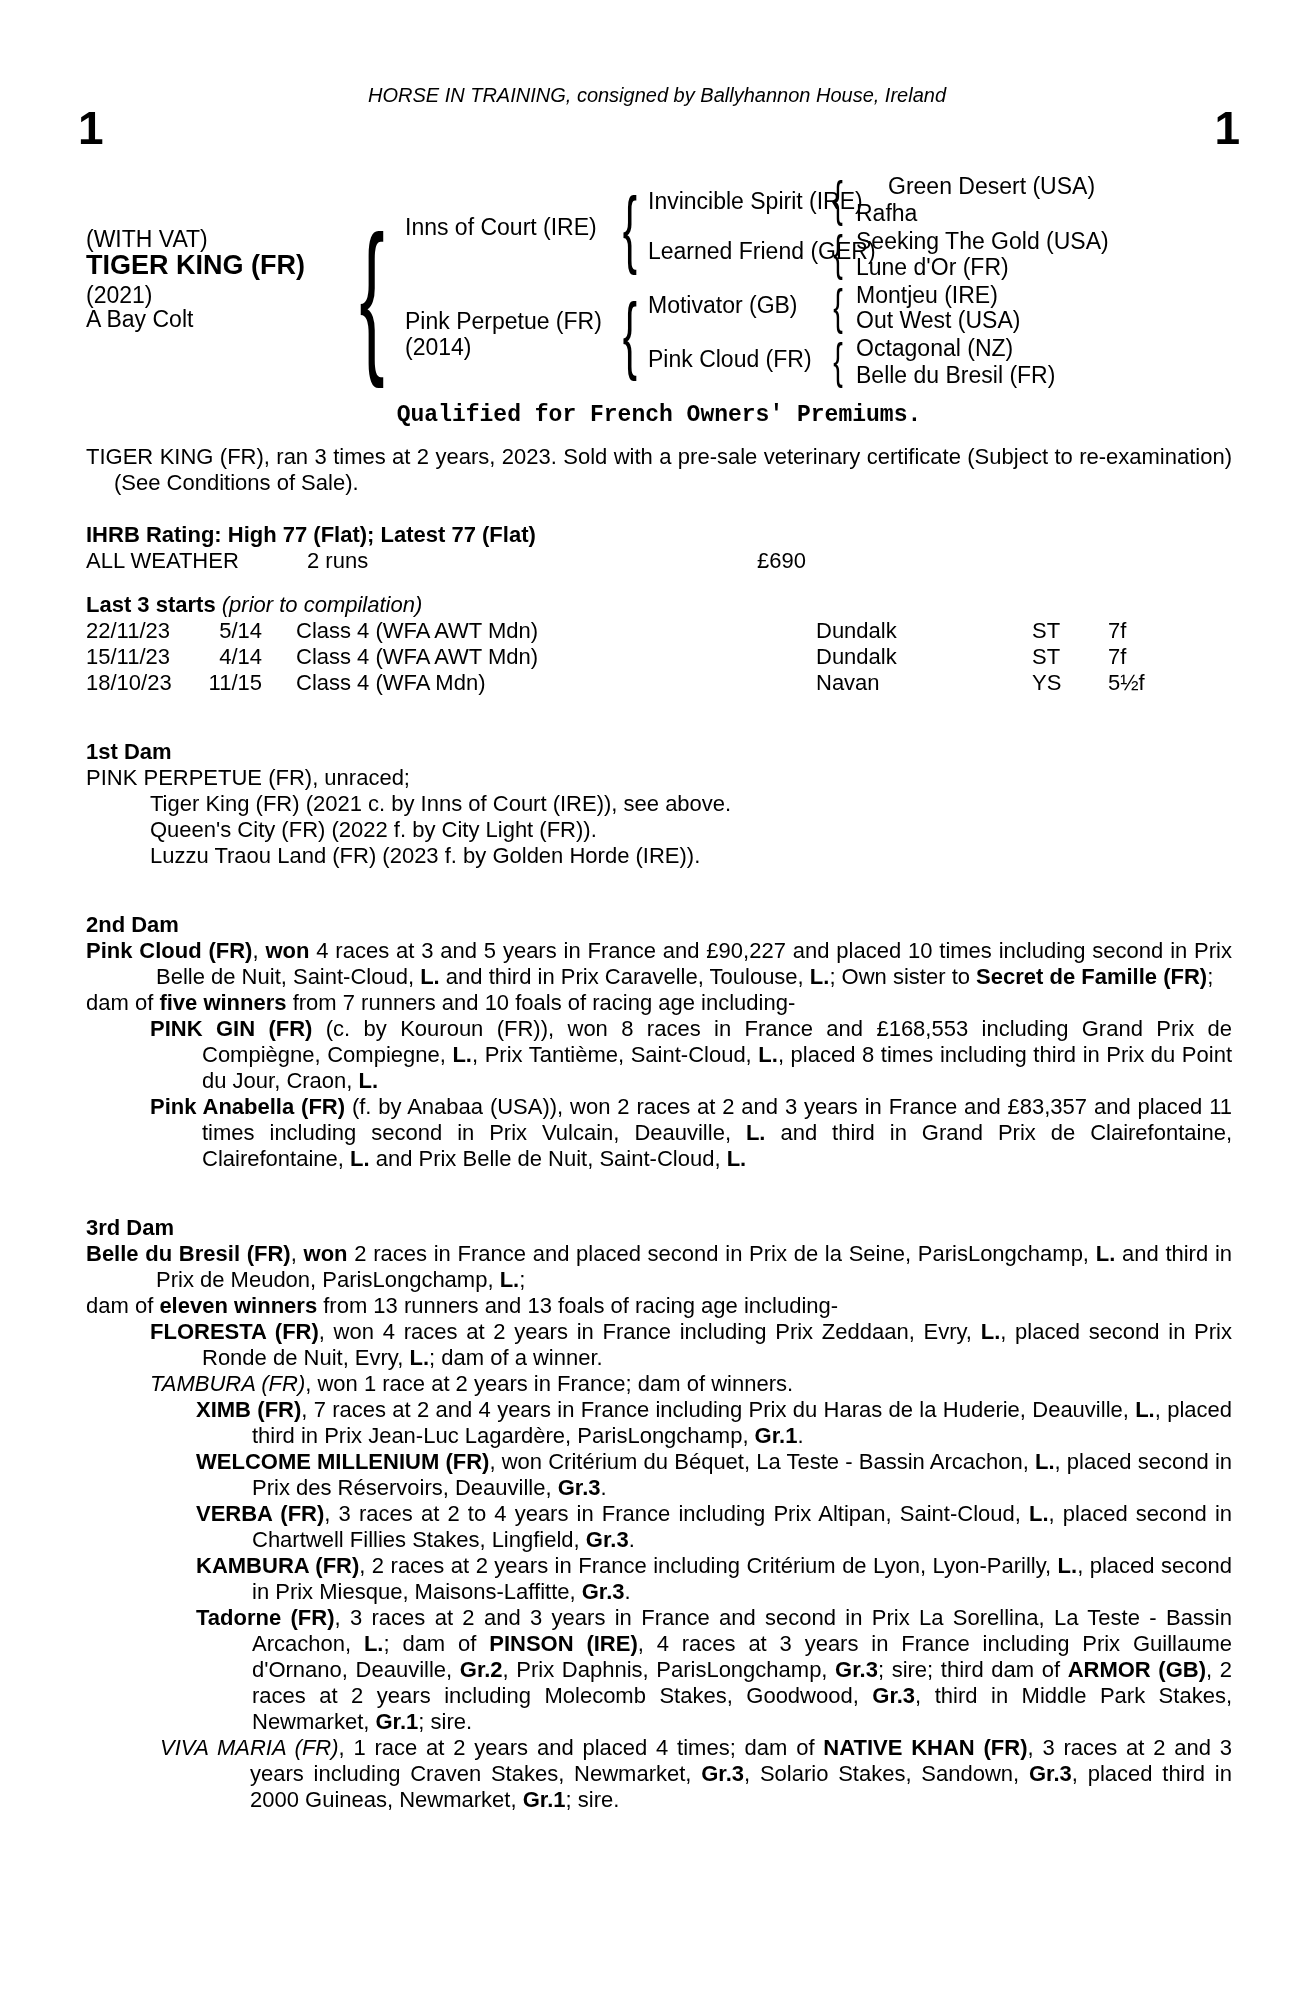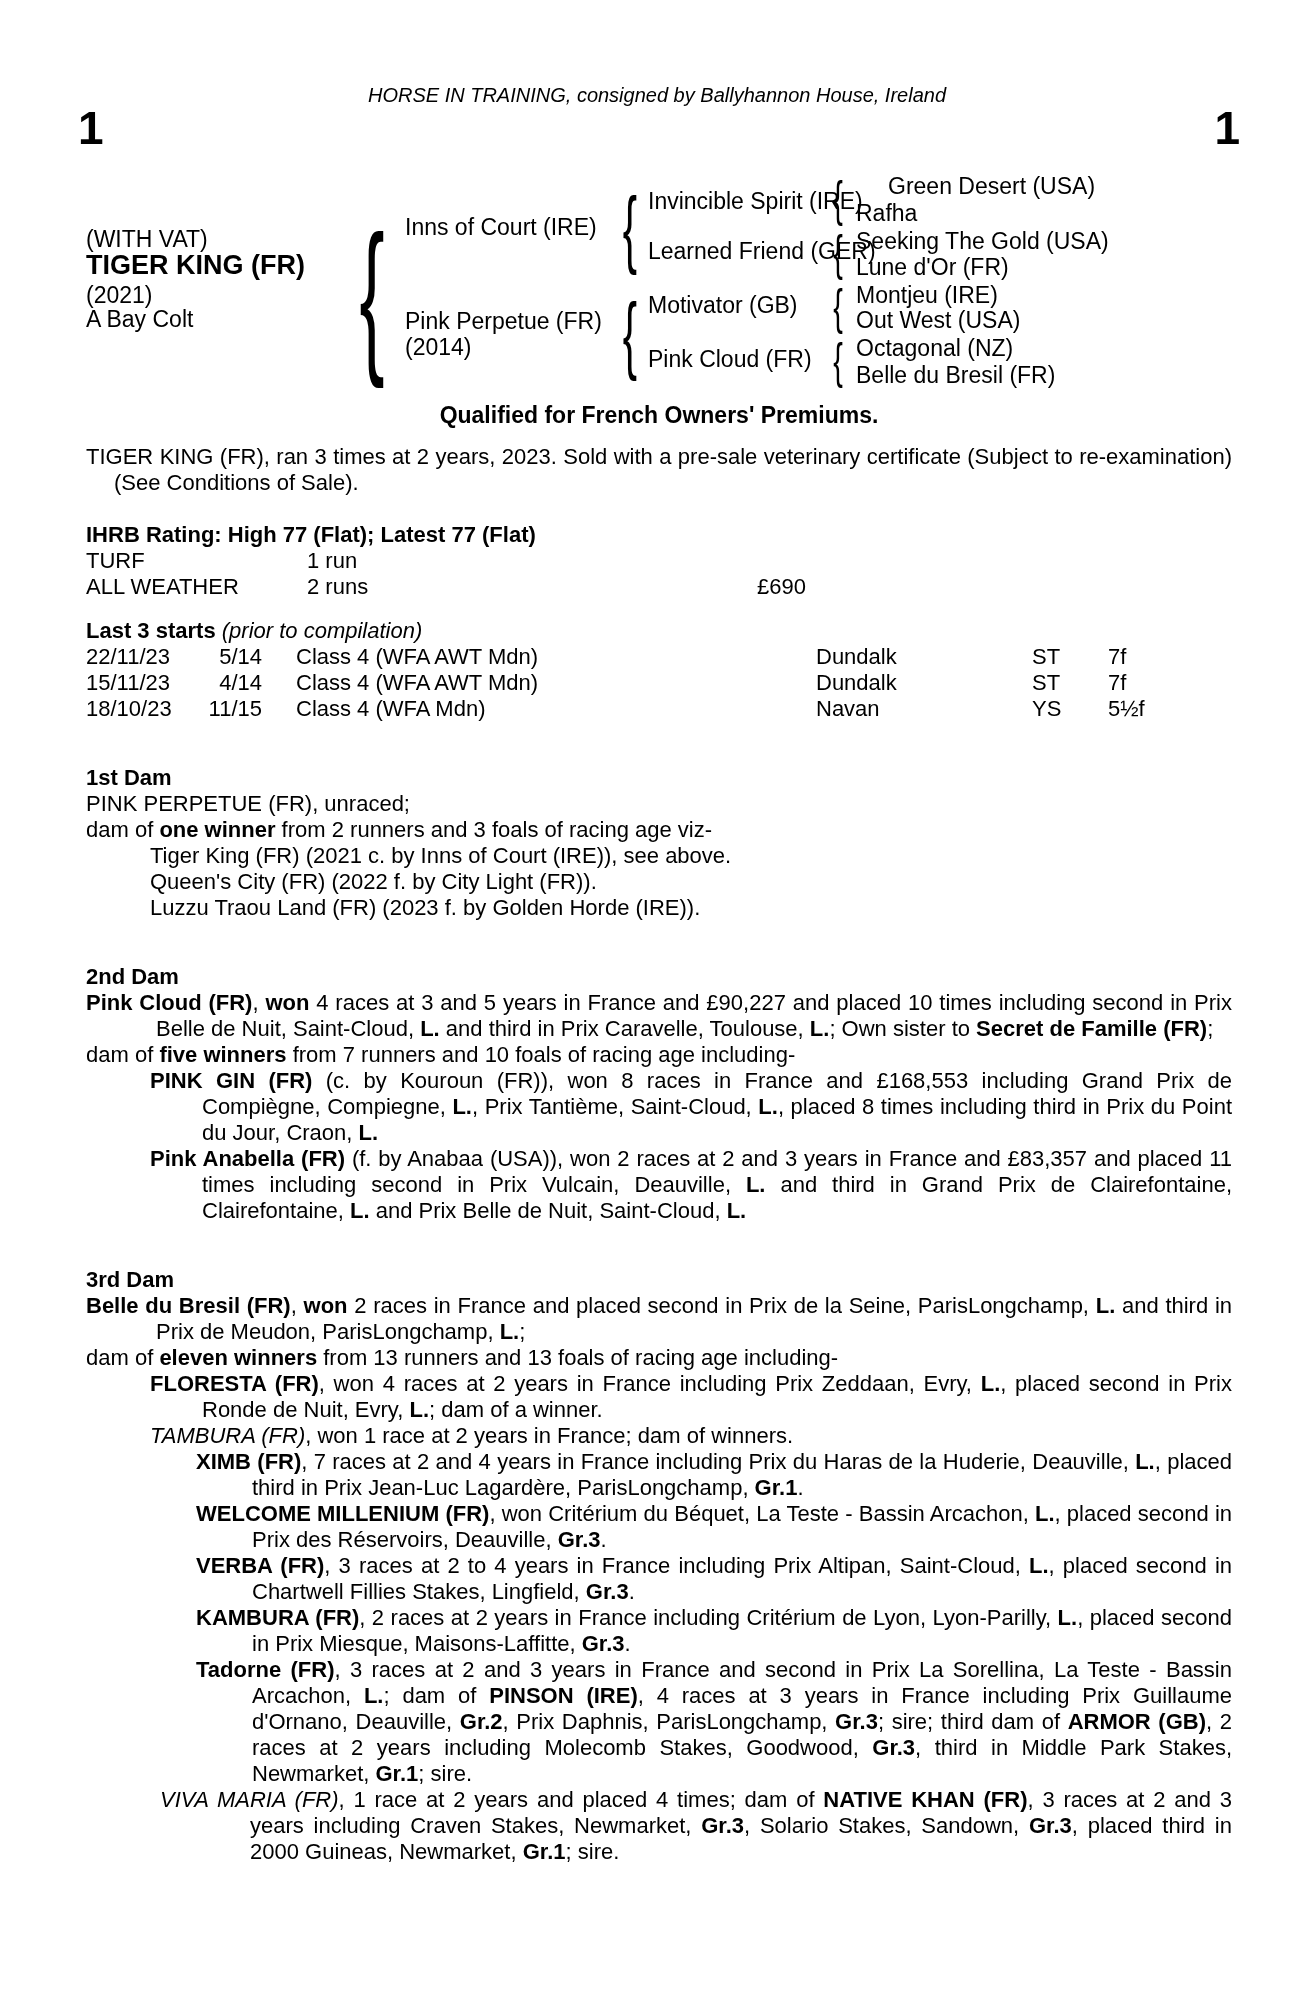--- a/index.html
+++ b/index.html
@@ -8,21 +8,21 @@
   .hdr-title{position:absolute;top:82px;left:0;width:100%;text-align:center;
              font-style:italic;font-size:20px;line-height:26px;}
   .lot{position:absolute;top:104px;font-size:46px;line-height:48px;font-weight:bold;}
   .lot-left{left:78px;}
   .lot-right{right:74px;}
   .ped{position:absolute;font-size:23px;line-height:26px;white-space:nowrap;}
   .ped-name{font-weight:bold;font-size:27px;line-height:30px;}
   .brace{position:absolute;display:flex;align-items:center;justify-content:center;overflow:visible;}
   .brace>span{display:block;font-family:"Liberation Sans",sans-serif;}
   .flow{position:absolute;left:86px;top:400px;width:1146px;}
-  .qualified{text-align:center;font-weight:bold;font-size:23px;line-height:30px;margin:0 0 14px 0;}
+  .qualified{text-align:center;font-weight:bold;font-size:23px;line-height:30px;margin:0 0 14px 0;font-family:Liberation Mono, monospace;}
   .para{margin:0;text-align:justify;}
   .p-flush{padding-left:0;text-indent:0;}
   .p-hangsm{padding-left:28px;text-indent:-28px;margin-top:8px;}
   .p-hang{padding-left:70px;text-indent:-70px;}
   .p-l1{padding-left:116px;text-indent:-52px;}
   .p-l2{padding-left:166px;text-indent:-56px;}
   .p-viva{padding-left:164px;text-indent:-90px;}
   .b{font-weight:bold;}
   .i{font-style:italic;}
   .gap{height:26px;}
@@ -92,25 +92,20 @@
   <div class="flow">
 
     <div class="qualified">Qualified for French Owners' Premiums.</div>
 
     <p class="para p-hangsm">TIGER KING (FR), ran 3 times at 2 years, 2023. Sold with a pre-sale veterinary certificate (Subject to re-examination) (See Conditions of Sale).</p>
 
     <div class="gap"></div>
 
     <div class="bold-line">IHRB Rating: High 77 (Flat); Latest 77 (Flat)</div>
     <div class="trow">
-      <span class="tc" style="left:0">TURF</span>
-      <span class="tc" style="left:221px">1 run</span>
-      <span class="tc" style="left:671px"></span>
-    </div>
-    <div class="trow">
       <span class="tc" style="left:0">ALL WEATHER</span>
       <span class="tc" style="left:221px">2 runs</span>
       <span class="tc" style="left:671px">£690</span>
     </div>
 
     <div class="gap-sm"></div>
 
     <div>
       <span class="b">Last 3 starts</span><span class="i"> (prior to compilation)</span>
     </div>
@@ -136,21 +131,20 @@
       <span class="tc starts-pos" style="left:86px">11/15</span>
       <span class="tc" style="left:210px">Class 4 (WFA Mdn)</span>
       <span class="tc" style="left:730px">Navan</span>
       <span class="tc" style="left:946px">YS</span>
       <span class="tc" style="left:1022px">5½f</span>
     </div>
 
     <div>
         <div class="dam-heading">1st Dam</div>
         <p class="para p-flush"><span>PINK PERPETUE (FR), unraced;</span></p>
-        <p class="para p-flush"><span>dam of </span><span class="b">one winner</span><span> from 2 runners and 3 foals of racing age viz-</span></p>
         <p class="para p-l1"><span>Tiger King (FR) (2021 c. by Inns of Court (IRE)), see above.</span></p>
         <p class="para p-l1"><span>Queen's City (FR) (2022 f. by City Light (FR)).</span></p>
         <p class="para p-l1"><span>Luzzu Traou Land (FR) (2023 f. by Golden Horde (IRE)).</span></p>
         <div class="dam-heading">2nd Dam</div>
         <p class="para p-hang"><span class="b">Pink Cloud (FR)</span><span>, </span><span class="b">won</span><span> 4 races at 3 and 5 years in France and £90,227 and placed 10 times including second in Prix Belle de Nuit, Saint-Cloud, </span><span class="b">L.</span><span> and third in Prix Caravelle, Toulouse, </span><span class="b">L.</span><span>; Own sister to </span><span class="b">Secret de Famille (FR)</span><span>;</span></p>
         <p class="para p-flush"><span>dam of </span><span class="b">five winners</span><span> from 7 runners and 10 foals of racing age including-</span></p>
         <p class="para p-l1"><span class="b">PINK GIN (FR)</span><span> (c. by Kouroun (FR)), won 8 races in France and £168,553 including Grand Prix de Compiègne, Compiegne, </span><span class="b">L.</span><span>, Prix Tantième, Saint-Cloud, </span><span class="b">L.</span><span>, placed 8 times including third in Prix du Point du Jour, Craon, </span><span class="b">L.</span></p>
         <p class="para p-l1"><span class="b">Pink Anabella (FR)</span><span> (f. by Anabaa (USA)), won 2 races at 2 and 3 years in France and £83,357 and placed 11 times including second in Prix Vulcain, Deauville, </span><span class="b">L.</span><span> and third in Grand Prix de Clairefontaine, Clairefontaine, </span><span class="b">L.</span><span> and Prix Belle de Nuit, Saint-Cloud, </span><span class="b">L.</span></p>
         <div class="dam-heading">3rd Dam</div>
         <p class="para p-hang"><span class="b">Belle du Bresil (FR)</span><span>, </span><span class="b">won</span><span> 2 races in France and placed second in Prix de la Seine, ParisLongchamp, </span><span class="b">L.</span><span> and third in Prix de Meudon, ParisLongchamp, </span><span class="b">L.</span><span>;</span></p>

